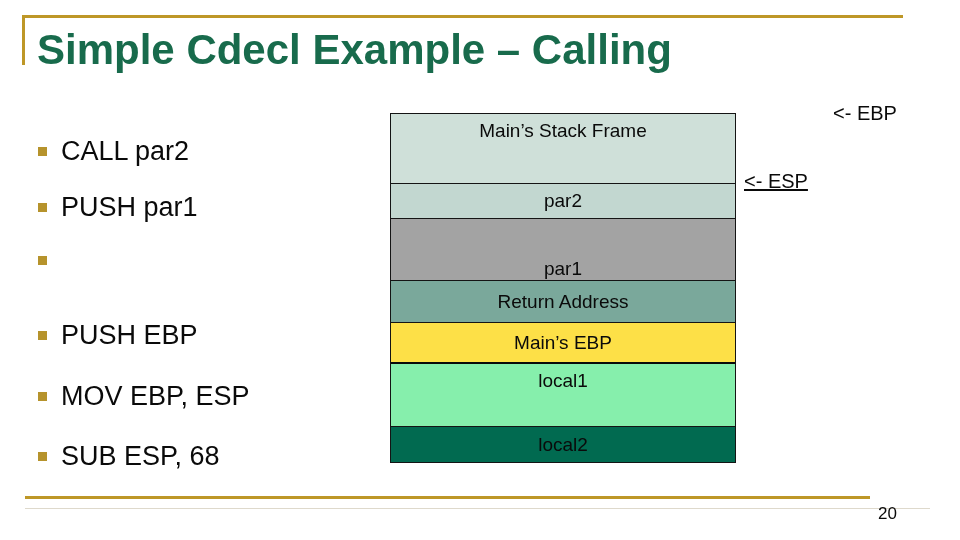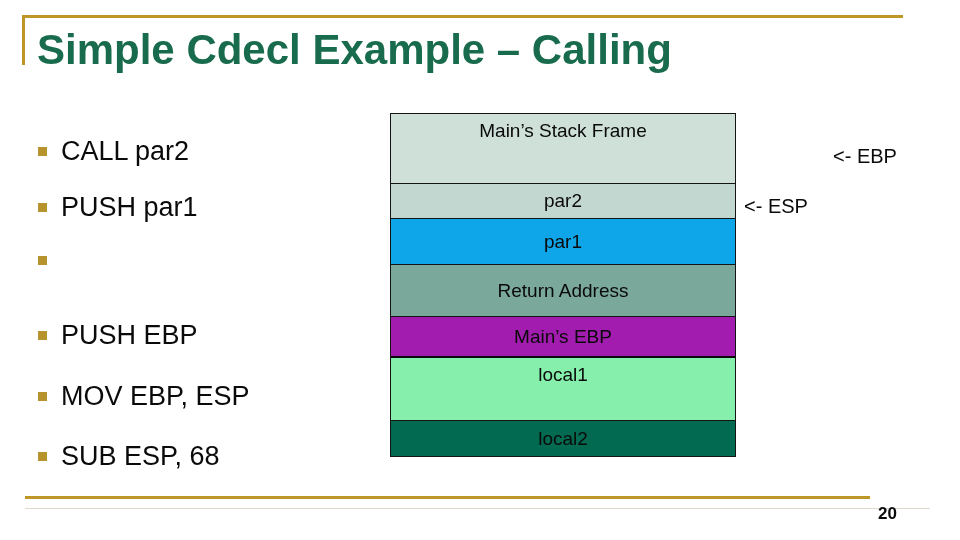--- a/index.html
+++ b/index.html
@@ -52,35 +52,35 @@
   }
   .stack-row {
     box-sizing: border-box;
     display: flex; justify-content: center; align-items: center;
     font-size: 19px; color: #0a0a0a;
     border-top: 1px solid #141414;
   }
   .stack-row.align-top { align-items: flex-start; padding-top: 6px; }
   .row-0 { height: 69px; background: #CFE0D9; border-top: none; }
   .row-1 { height: 35px; background: #C2D7D0; align-items: center; }
-  .row-2 { height: 46px; background: #0ea5e9; }
-  .row-3 { height: 52px; background: #7AA89B; }
-  .row-4 { height: 40px; background: #a21caf; }
+  .row-2 { height: 62px; background: #a3a3a3; align-items: flex-end; }
+  .row-3 { height: 42px; background: #7AA89B; }
+  .row-4 { height: 40px; background: #fde047; }
   .row-5 { height: 64px; background: #86efac; border-top: 2px solid #0a0a0a; }
   .row-6 { height: 36px; background: #016A50; }
 
   .ann {
-    position: absolute; font-size: 20px; color: #0a0a0a; white-space: nowrap; margin-top: 43px;
+    position: absolute; font-size: 20px; color: #0a0a0a; white-space: nowrap;
   }
   .ann-ebp { left: 833px; top: 102px; }
-  .ann-esp { left: 744px; top: 152px; }
+  .ann-esp { left: 744px; top: 170px; text-decoration: underline; }
 
   .page-number {
     position: absolute; left: 878px; top: 504px;
-    font-size: 17px; color: #0a0a0a; font-weight: bold;
+    font-size: 17px; color: #0a0a0a;
   }
 </style>
 </head>
 <body>
 
 <div class="slide">
 
   <div class="line-top"></div>
   <div class="line-left"></div>
 

